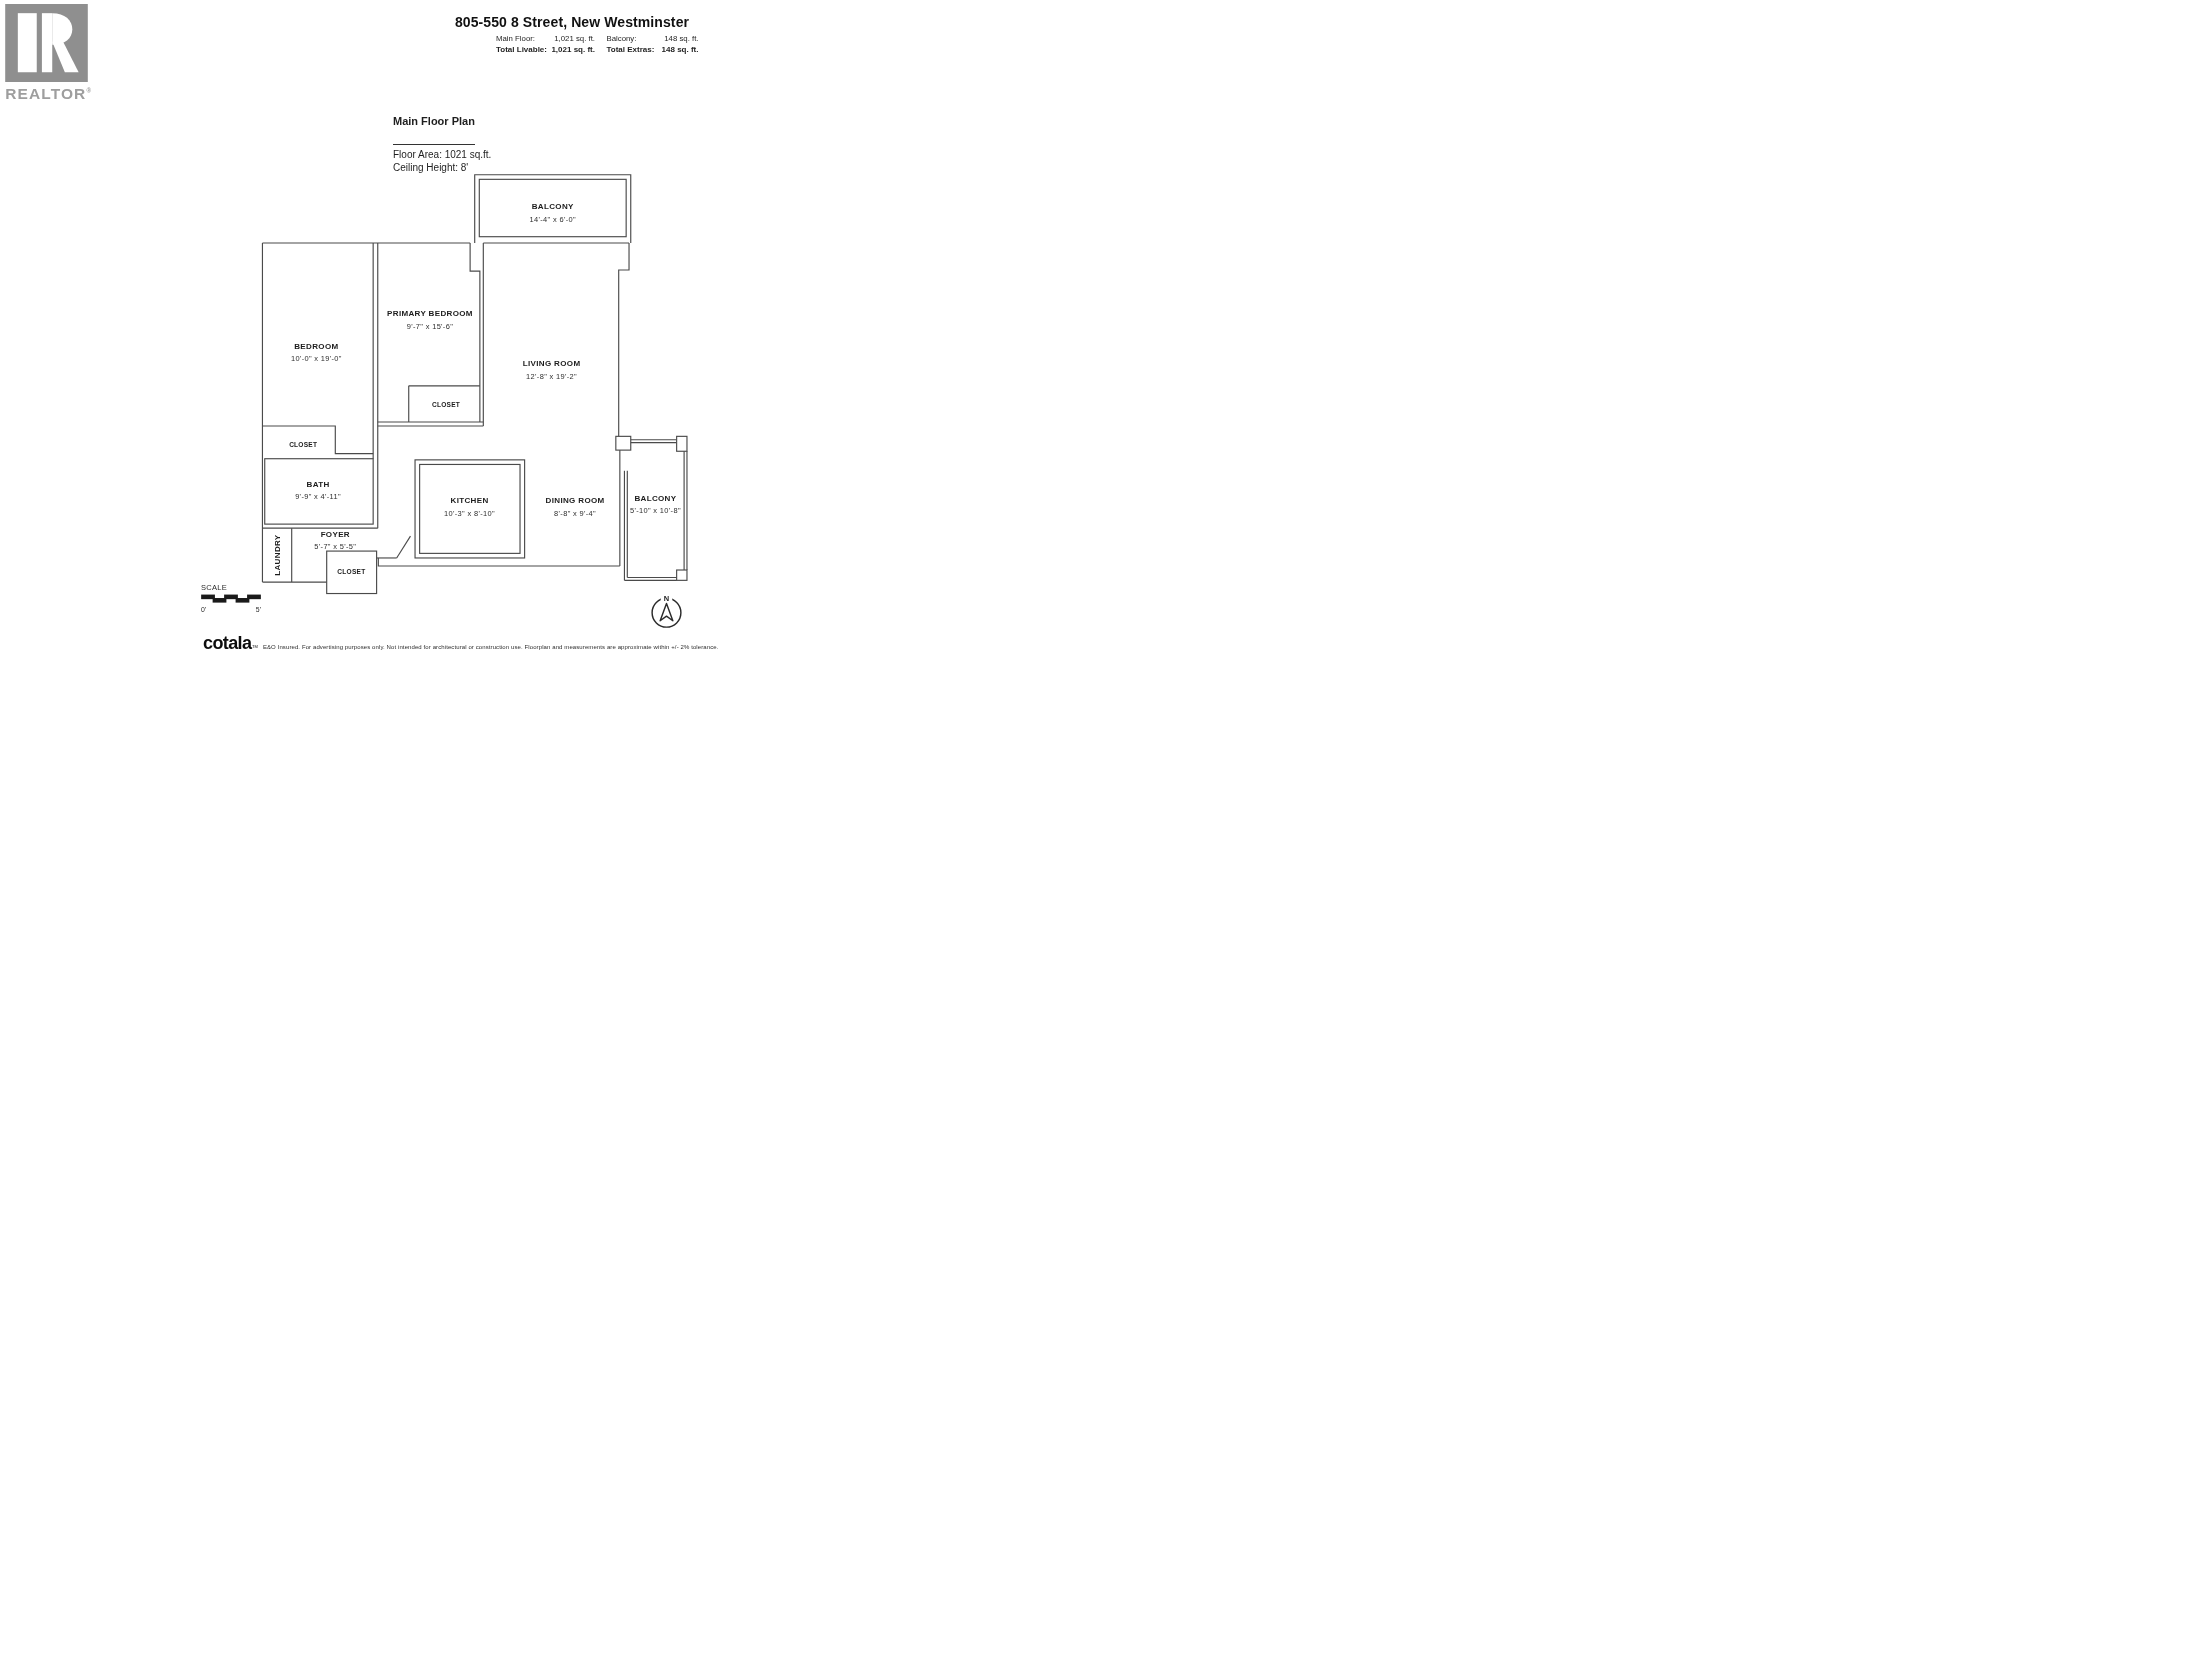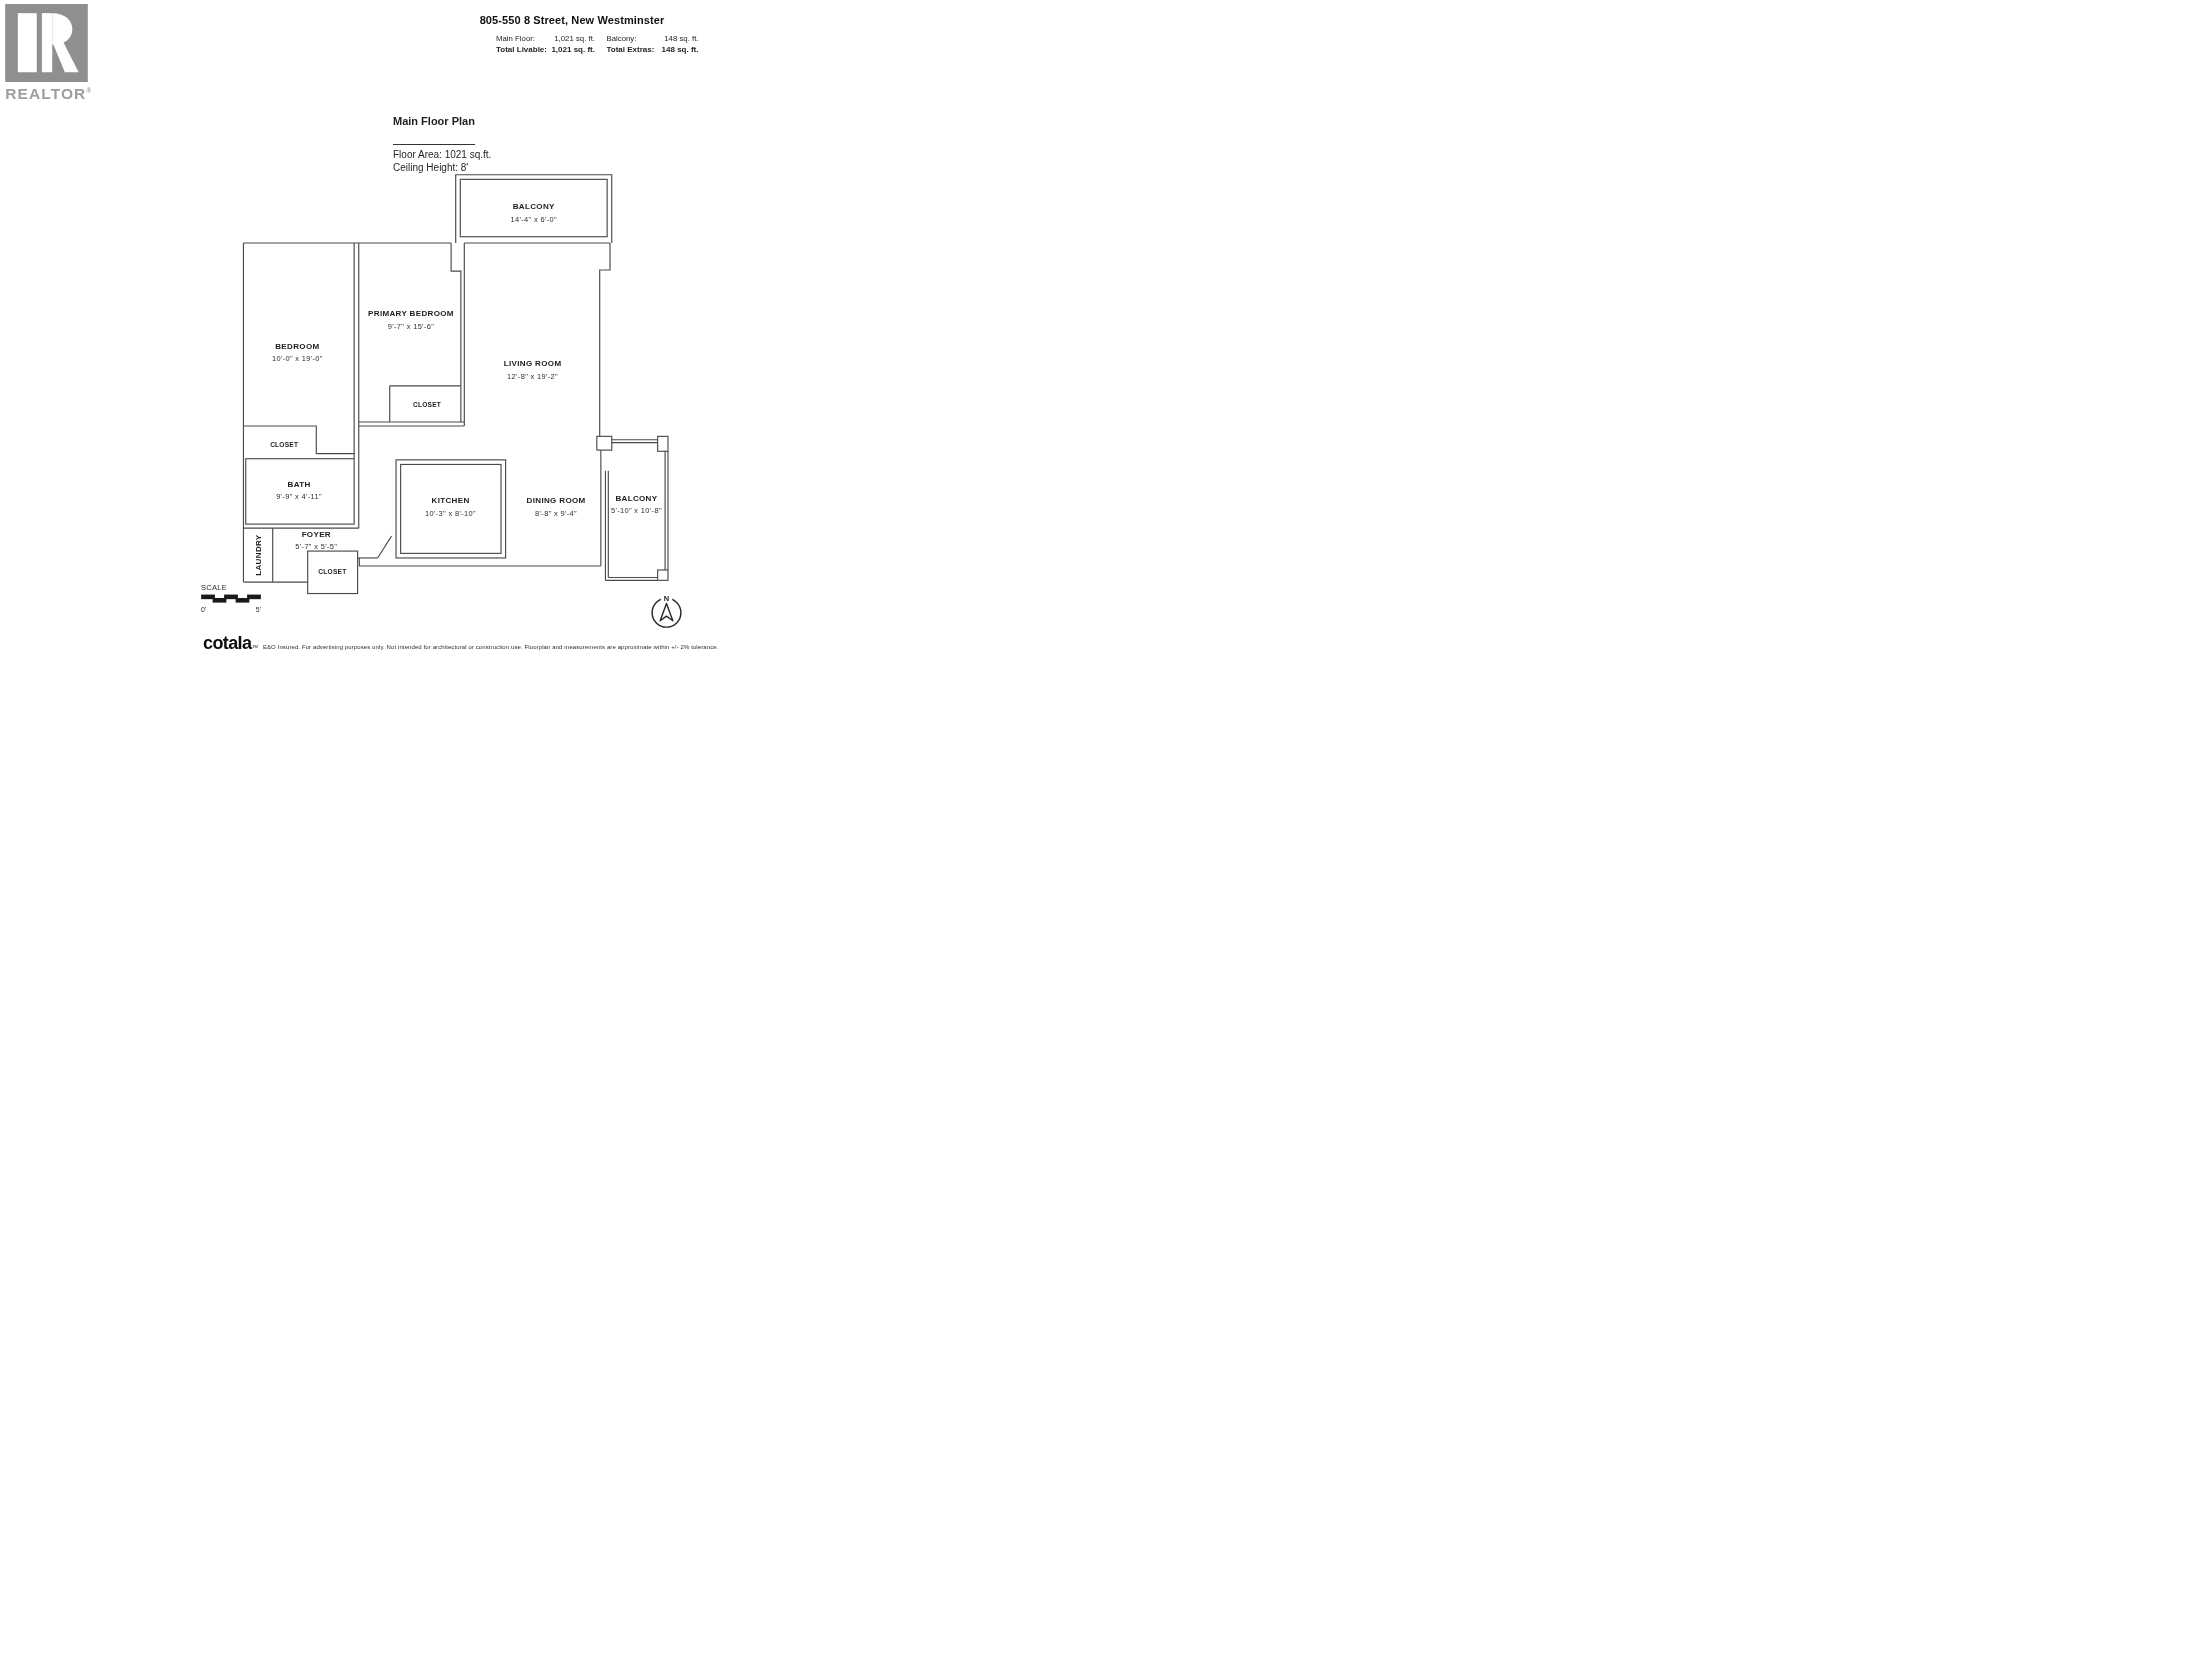--- a/index.html
+++ b/index.html
@@ -10,35 +10,35 @@
   
   .realtor-block{position:absolute;left:5.2px;top:4px;width:98px;}
   .realtor-word{
     margin-top:1.7px;font-size:15.5px;font-weight:700;color:#9e9e9e;
     letter-spacing:1.1px;line-height:1;
   }
   .realtor-word sup{font-size:6.3px;letter-spacing:0;}
   
   .addr{
     position:absolute;left:425px;top:13.8px;width:294px;text-align:center;
-    font-size:11px;font-weight:700;letter-spacing:0.1px;color:#111;
+    font-size:14px;font-weight:700;letter-spacing:0.1px;color:#111;
   }
   .stats{position:absolute;left:496px;top:34px;width:202px;font-size:7.8px;}
   .stats-row{display:grid;grid-template-columns:99px 92px;column-gap:11.5px;margin-bottom:2.3px;}
   .stat-pair{display:flex;justify-content:space-between;}
   .stats-row.bold{font-weight:700;font-size:8px;}
   
   .plan-info{position:absolute;left:393px;top:115px;}
   .plan-title{
     font-size:11px;font-weight:700;display:inline-block;
     border-bottom:1.1px solid #333;padding-bottom:17px;margin-bottom:2.9px;
   }
   .plan-line{font-size:10px;line-height:13.2px;}
   
-  .plan-wrap{position:absolute;left:240px;top:171px;width:436px;height:428px;}
+  .plan-wrap{position:absolute;left:259px;top:171px;width:436px;height:428px;}
   .plan-wrap svg{display:block;}
   .wall{fill:none;stroke:#4a4a4a;stroke-width:2;}
   .wallf{fill:#ffffff;stroke:#4a4a4a;stroke-width:2;}
   .room-name{font-family:"Liberation Sans",sans-serif;font-size:14px;font-weight:700;
     letter-spacing:0.6px;fill:#1c1c1c;text-anchor:middle;}
   .room-dims{font-family:"Liberation Sans",sans-serif;font-size:13px;
     letter-spacing:0.6px;fill:#2e2e2e;text-anchor:middle;}
   .closet-name{font-family:"Liberation Sans",sans-serif;font-size:11.5px;font-weight:700;
     letter-spacing:0.4px;fill:#1c1c1c;text-anchor:middle;}
   

